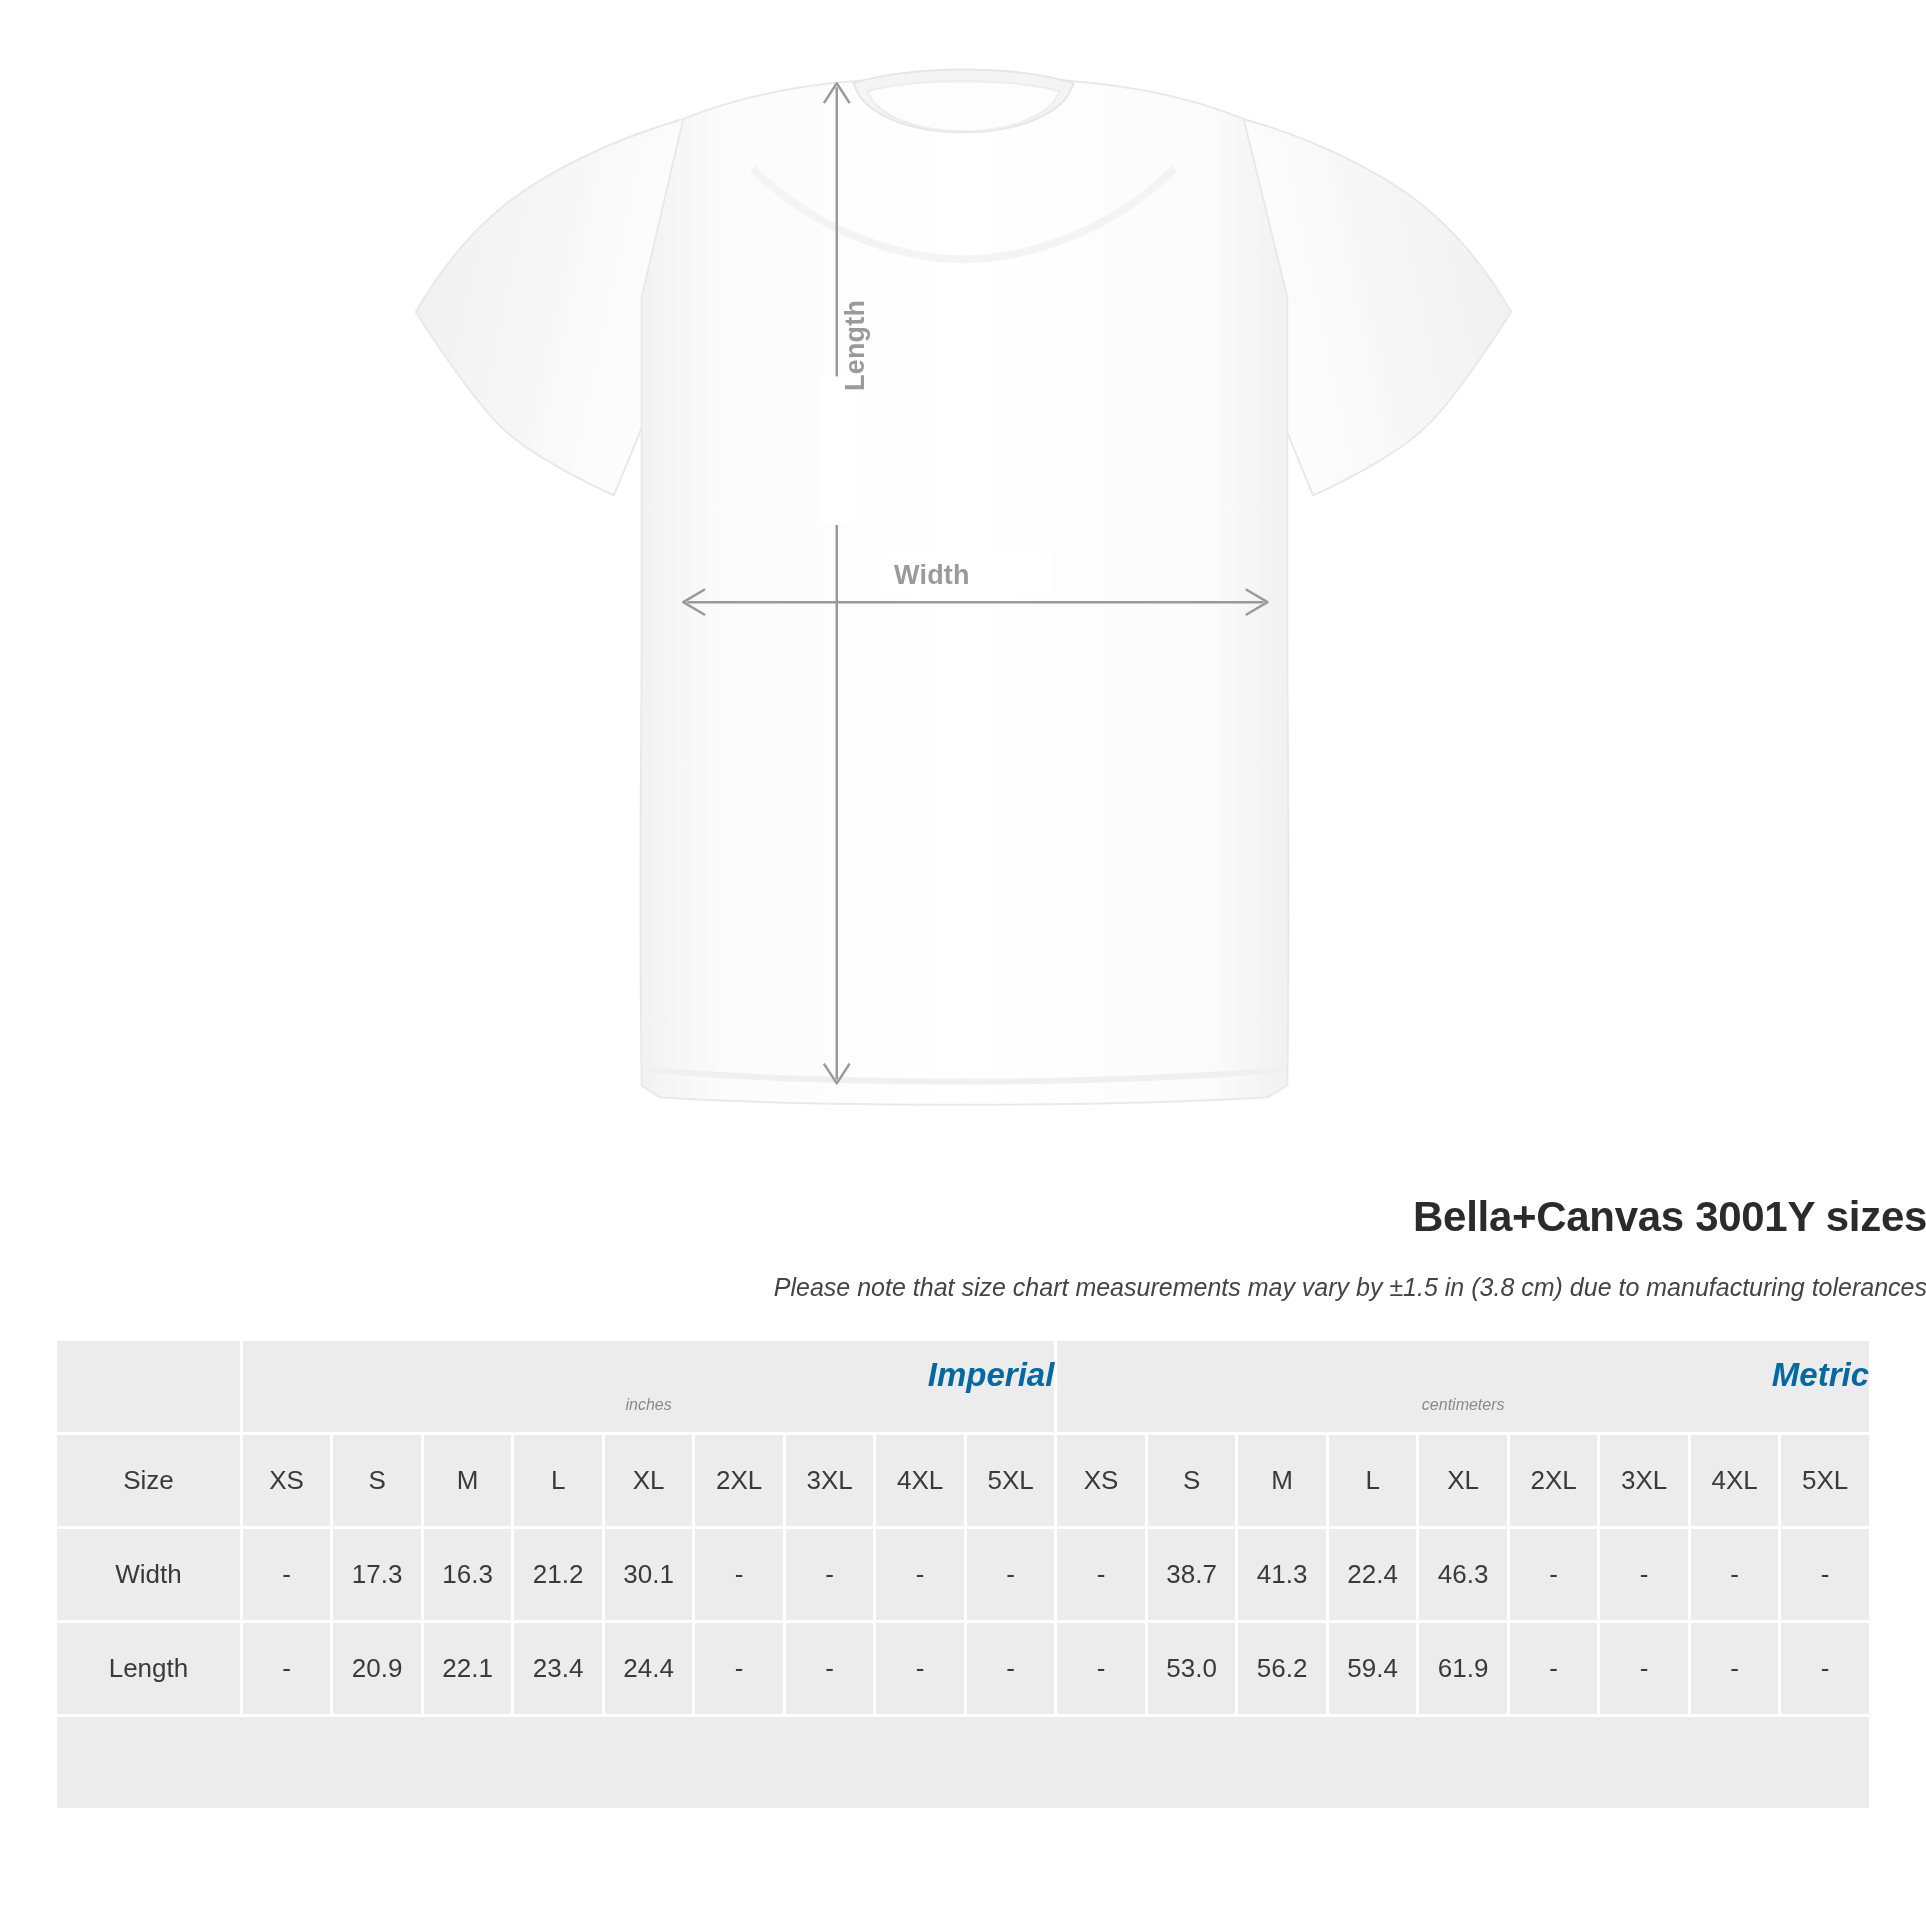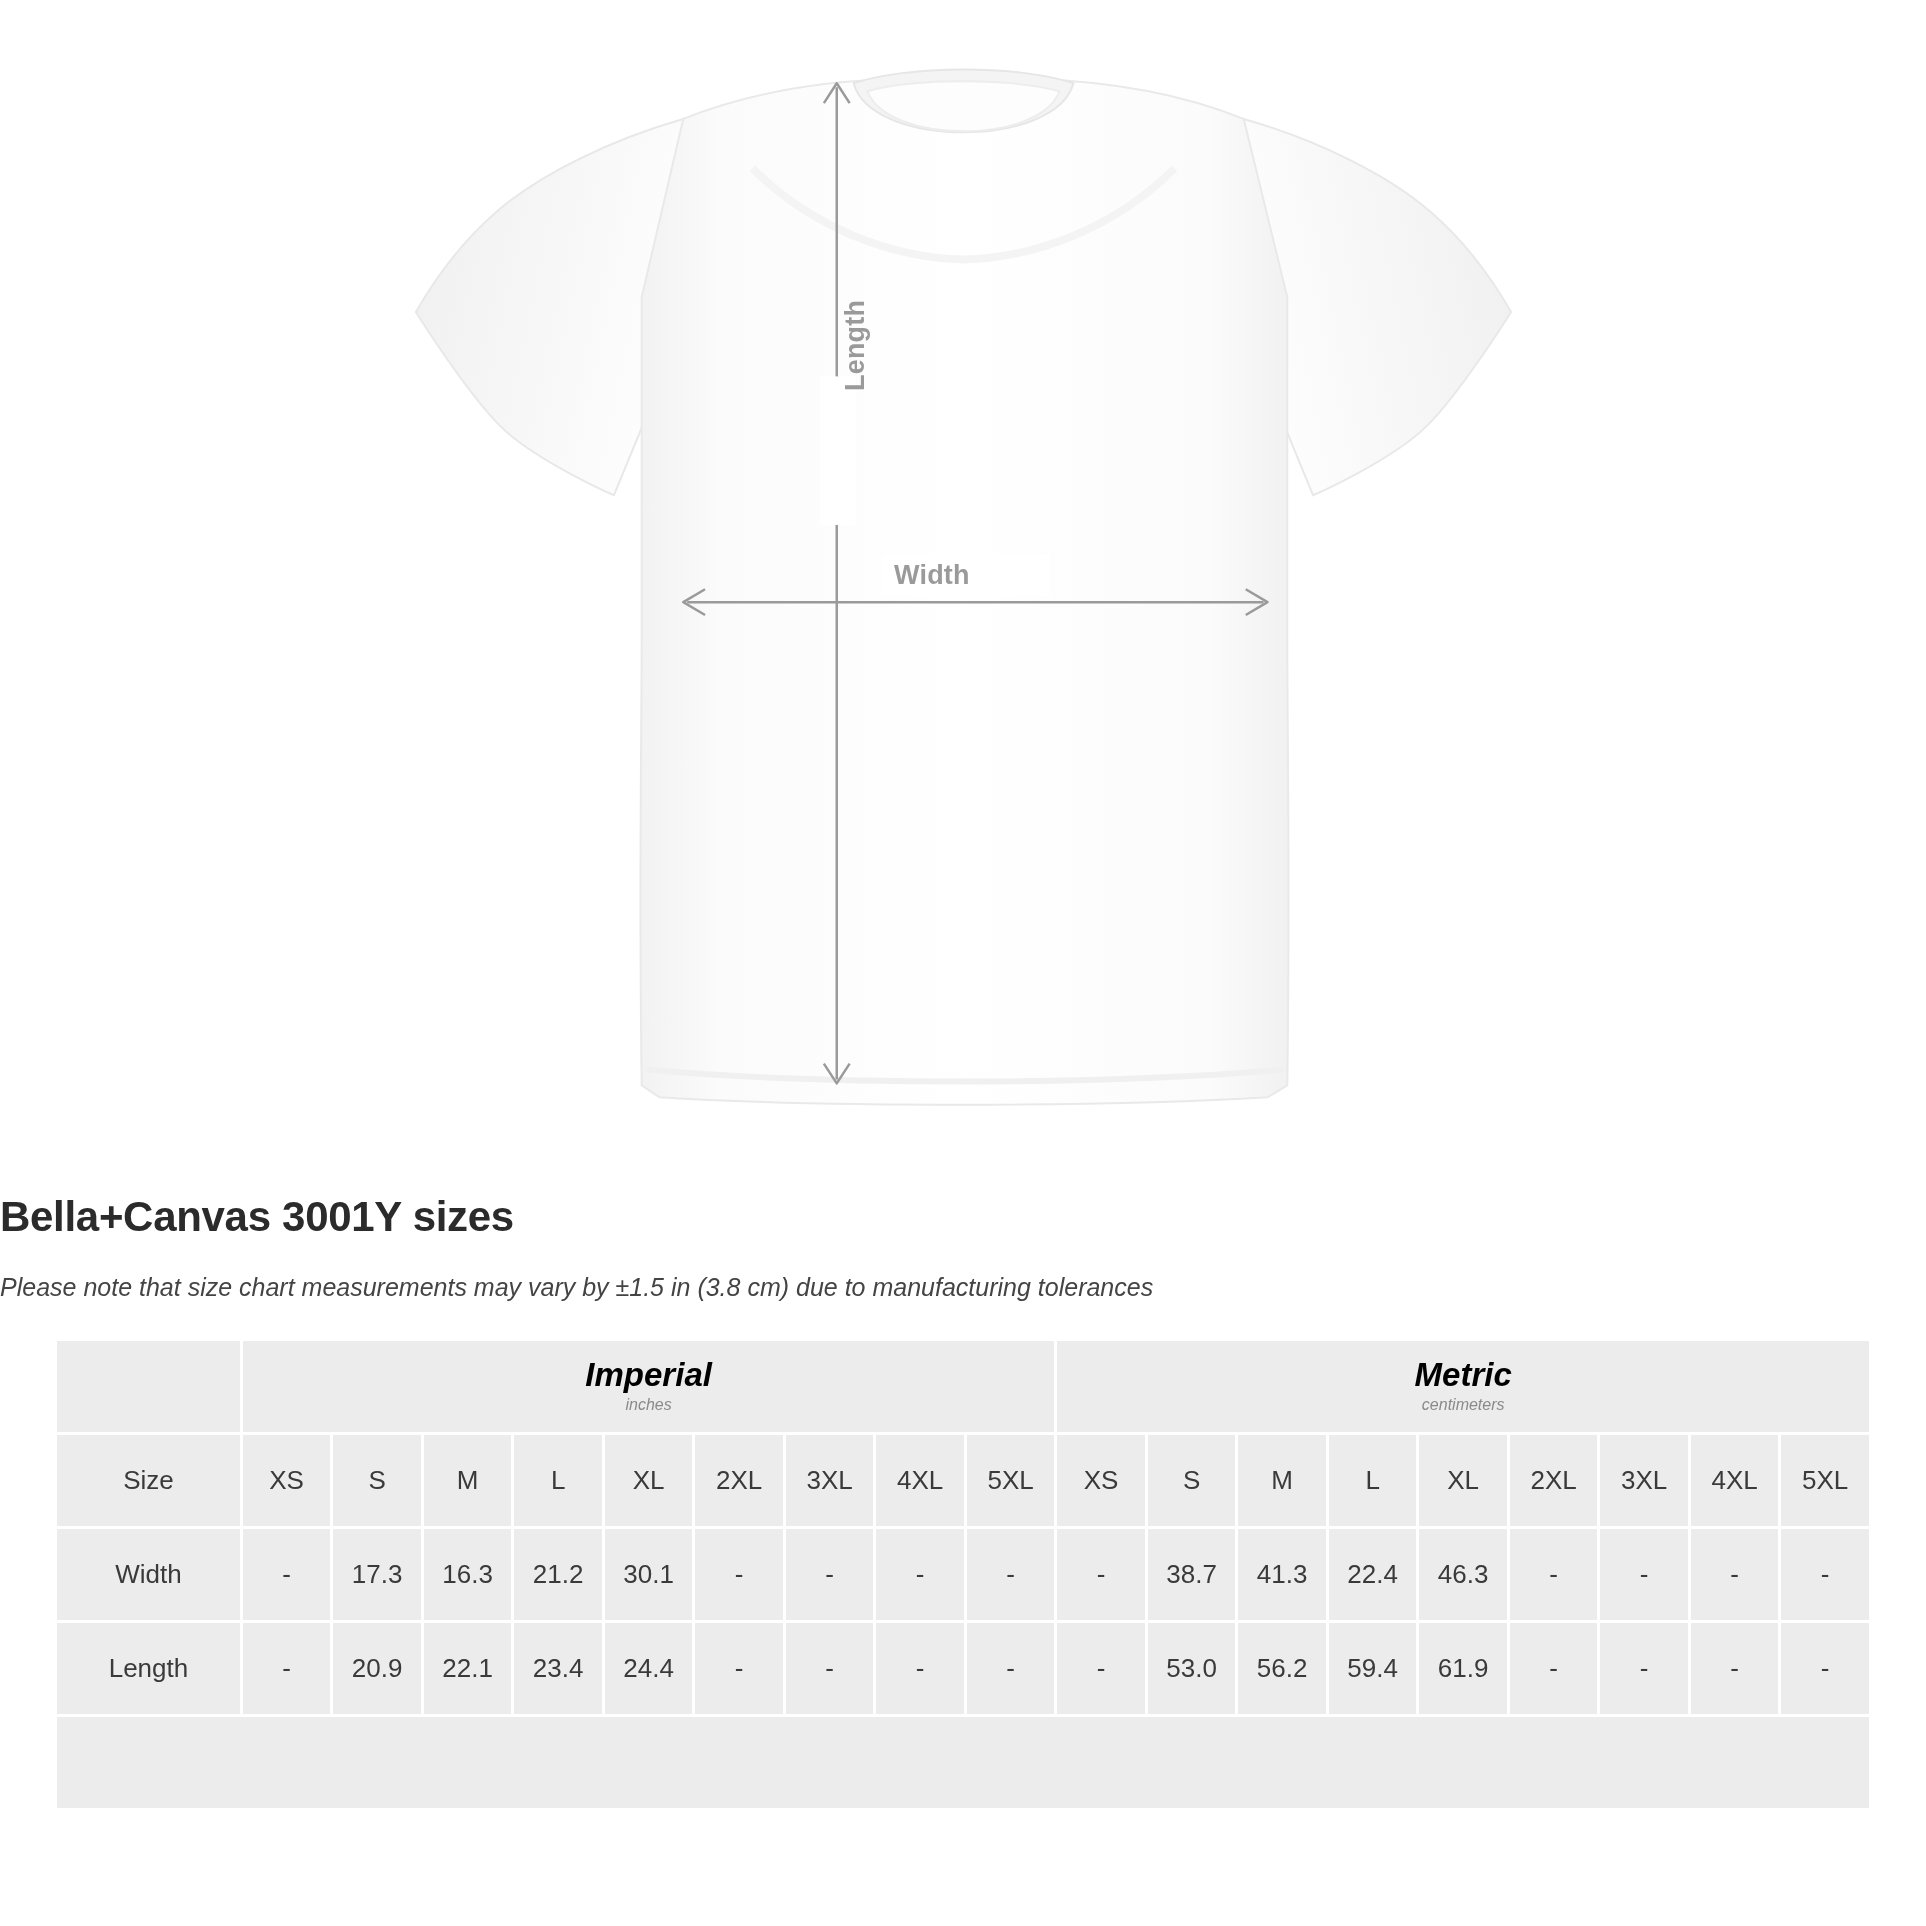--- a/index.html
+++ b/index.html
@@ -48,21 +48,21 @@
     white-space: nowrap;
   }
   .dim-label.width {
     left: 894px;
     top: 560px;
     white-space: nowrap;
   }
 
   
   .title-block {
-    text-align: left;
+    text-align: right;
     margin-top: 54px;
   }
   .chart-title {
     font-size: 42px;
     font-weight: bold;
     color: #2b2b2b;
     letter-spacing: -0.3px;
   }
   .chart-note {
     font-size: 25px;
@@ -93,22 +93,23 @@
     padding: 0;
   }
   .unit-head {
     background: #ececec;
     height: 137px;
   }
   .unit-head .unit-name {
     font-size: 33px;
     font-weight: bold;
     font-style: italic;
-    color: #000000;
+    color: #0369a1;
     line-height: 1.15;
+    text-align: right;
   }
   .unit-head .unit-sub {
     font-size: 16px;
     font-style: italic;
     color: #8a8a8a;
     line-height: 1.4;
   }
   .row-label {
     font-weight: bold;
     font-size: 27px;

